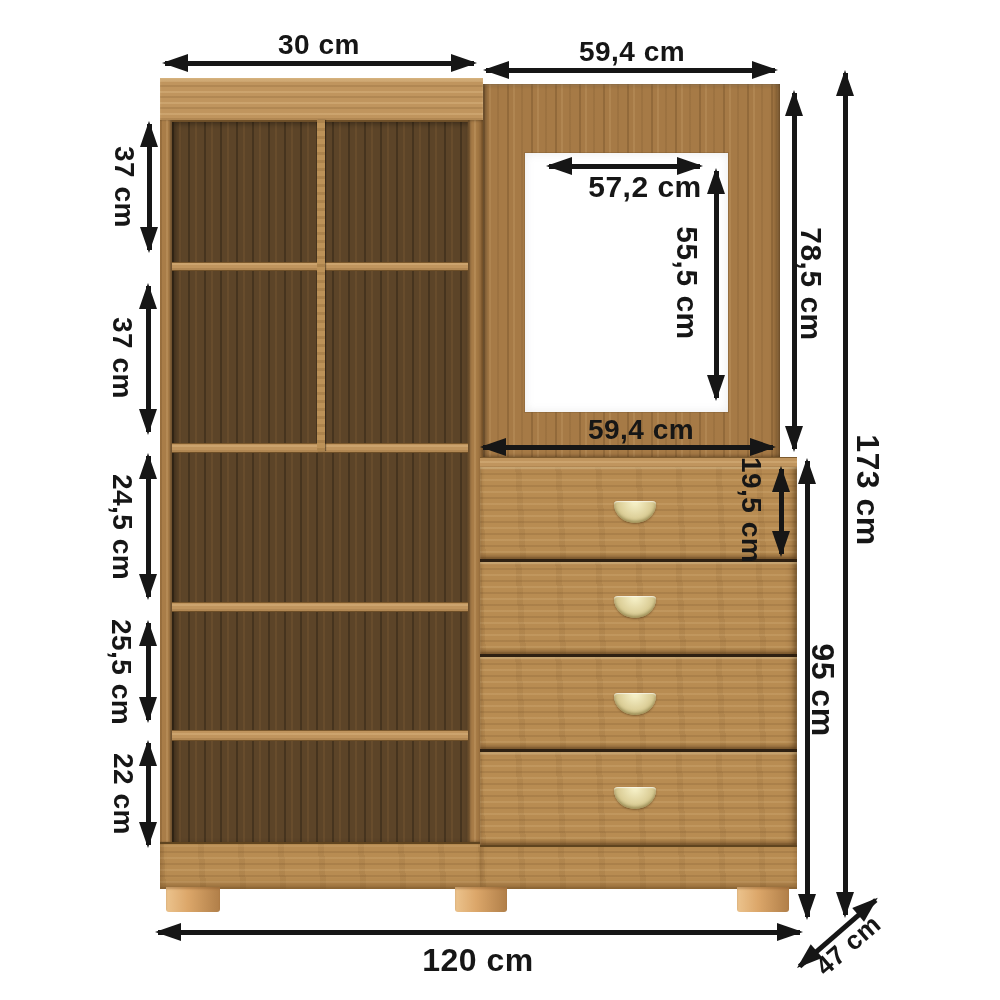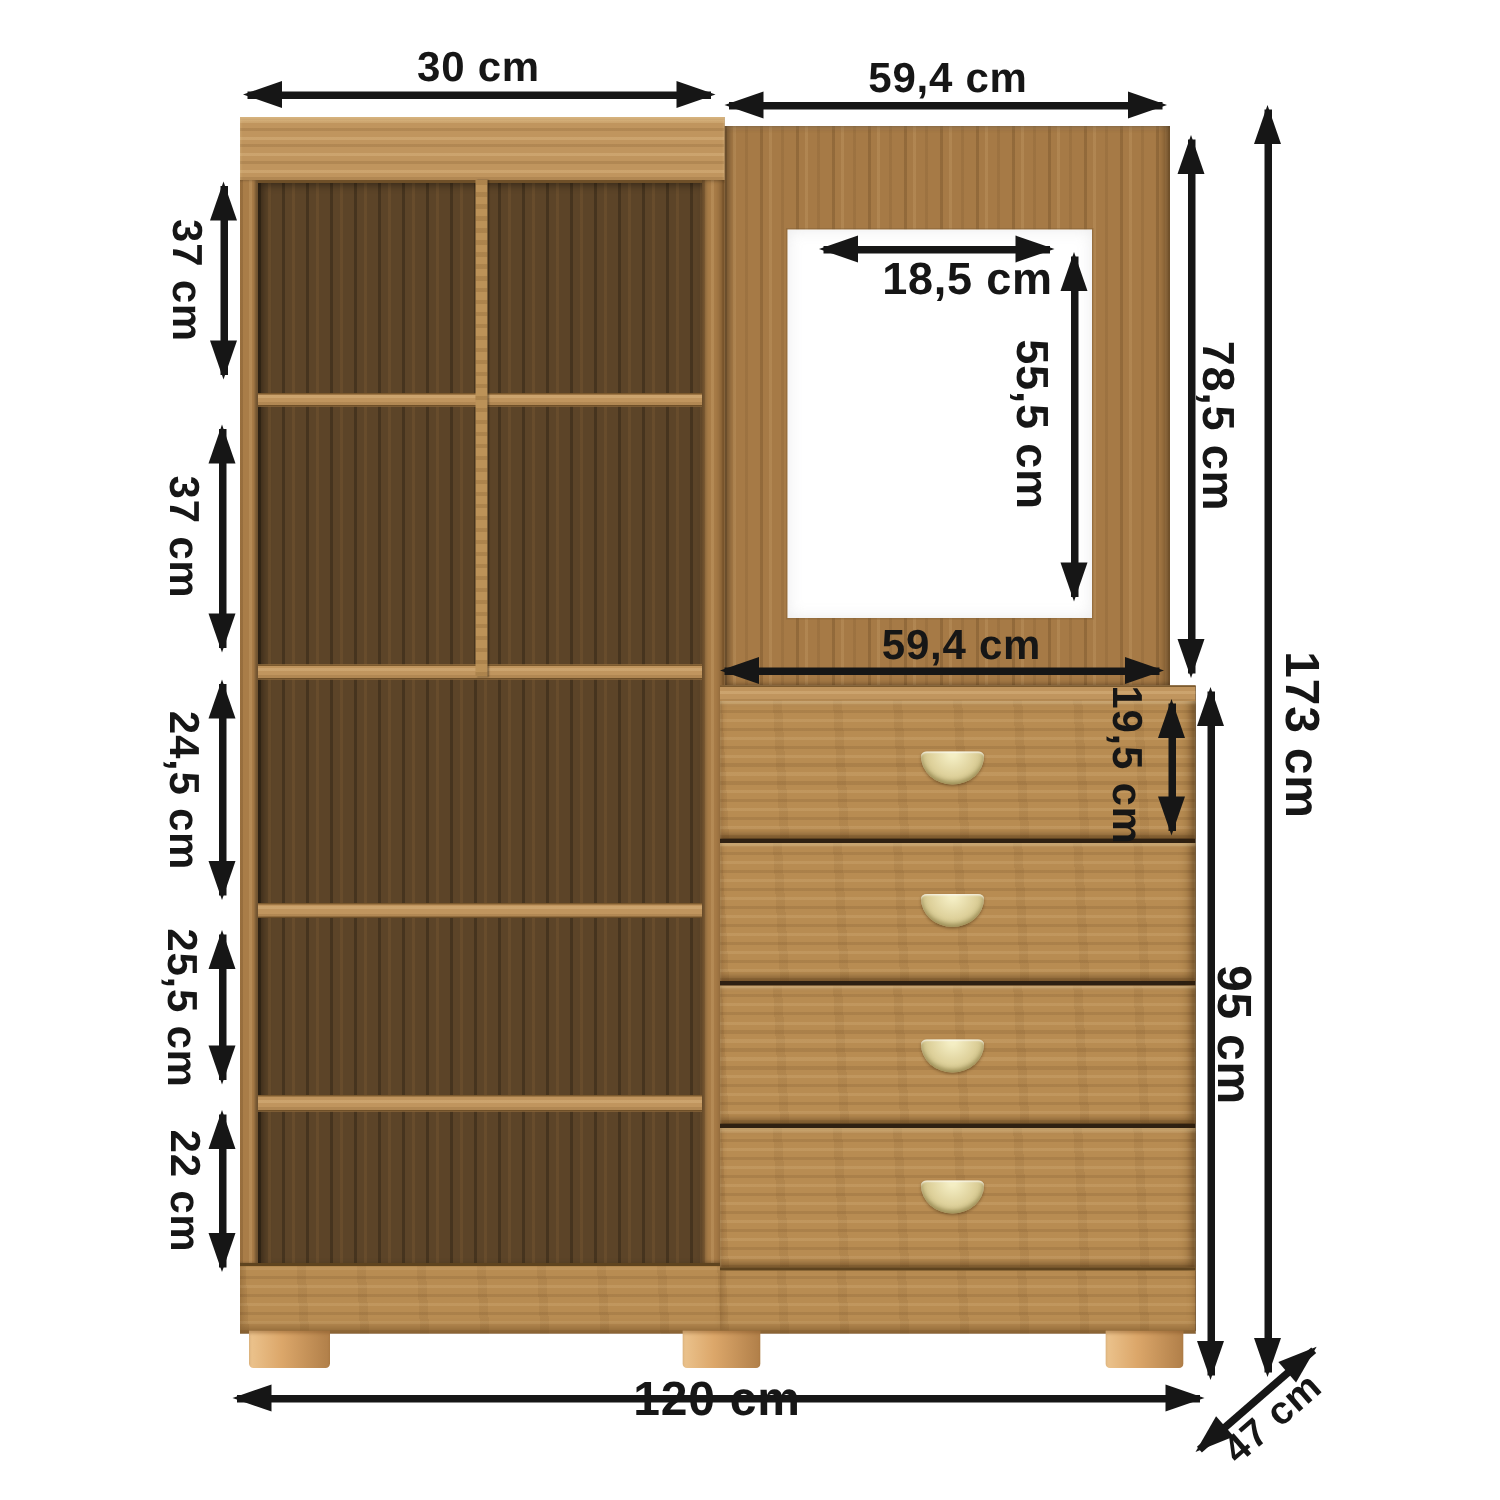--- a/index.html
+++ b/index.html
@@ -212,28 +212,28 @@
       <i class="a ad"></i>
     </div>
   <div class="dim v" style="left:148px;top:740px;height:108px">
       <i class="ln"></i>
       <i class="a au"></i>
       <i class="a ad"></i>
     </div>
 
   <div class="dlabel" style="left:319px;top:45px;font-size:28px">30 cm</div>
   <div class="dlabel" style="left:632px;top:52px;font-size:28px">59,4 cm</div>
-  <div class="dlabel" style="left:645px;top:187px;font-size:30px">18,5 cm</div>
+  <div class="dlabel" style="left:645px;top:187px;font-size:30px">57,2 cm</div>
   <div class="dlabel rot" style="left:687px;top:283px;font-size:30px">55,5 cm</div>
   <div class="dlabel rot" style="left:811px;top:284px;font-size:30px">78,5 cm</div>
   <div class="dlabel" style="left:641px;top:430px;font-size:28px">59,4 cm</div>
   <div class="dlabel rot" style="left:751px;top:510px;font-size:28px">19,5 cm</div>
   <div class="dlabel rot" style="left:823px;top:690px;font-size:32px">95 cm</div>
   <div class="dlabel rot" style="left:868px;top:490px;font-size:32px">173 cm</div>
-  <div class="dlabel" style="left:478px;top:932px;font-size:32px">120 cm</div>
+  <div class="dlabel" style="left:478px;top:960px;font-size:32px">120 cm</div>
   <div class="dlabel diag" style="left:848px;top:945px;font-size:26px">47 cm</div>
   <div class="dlabel rot" style="left:124px;top:187px;font-size:28px">37 cm</div>
   <div class="dlabel rot" style="left:122px;top:358px;font-size:28px">37 cm</div>
   <div class="dlabel rot" style="left:122px;top:527px;font-size:28px">24,5 cm</div>
   <div class="dlabel rot" style="left:121px;top:672px;font-size:28px">25,5 cm</div>
   <div class="dlabel rot" style="left:123px;top:794px;font-size:28px">22 cm</div>
 
 </div>
 
 </body></html>

